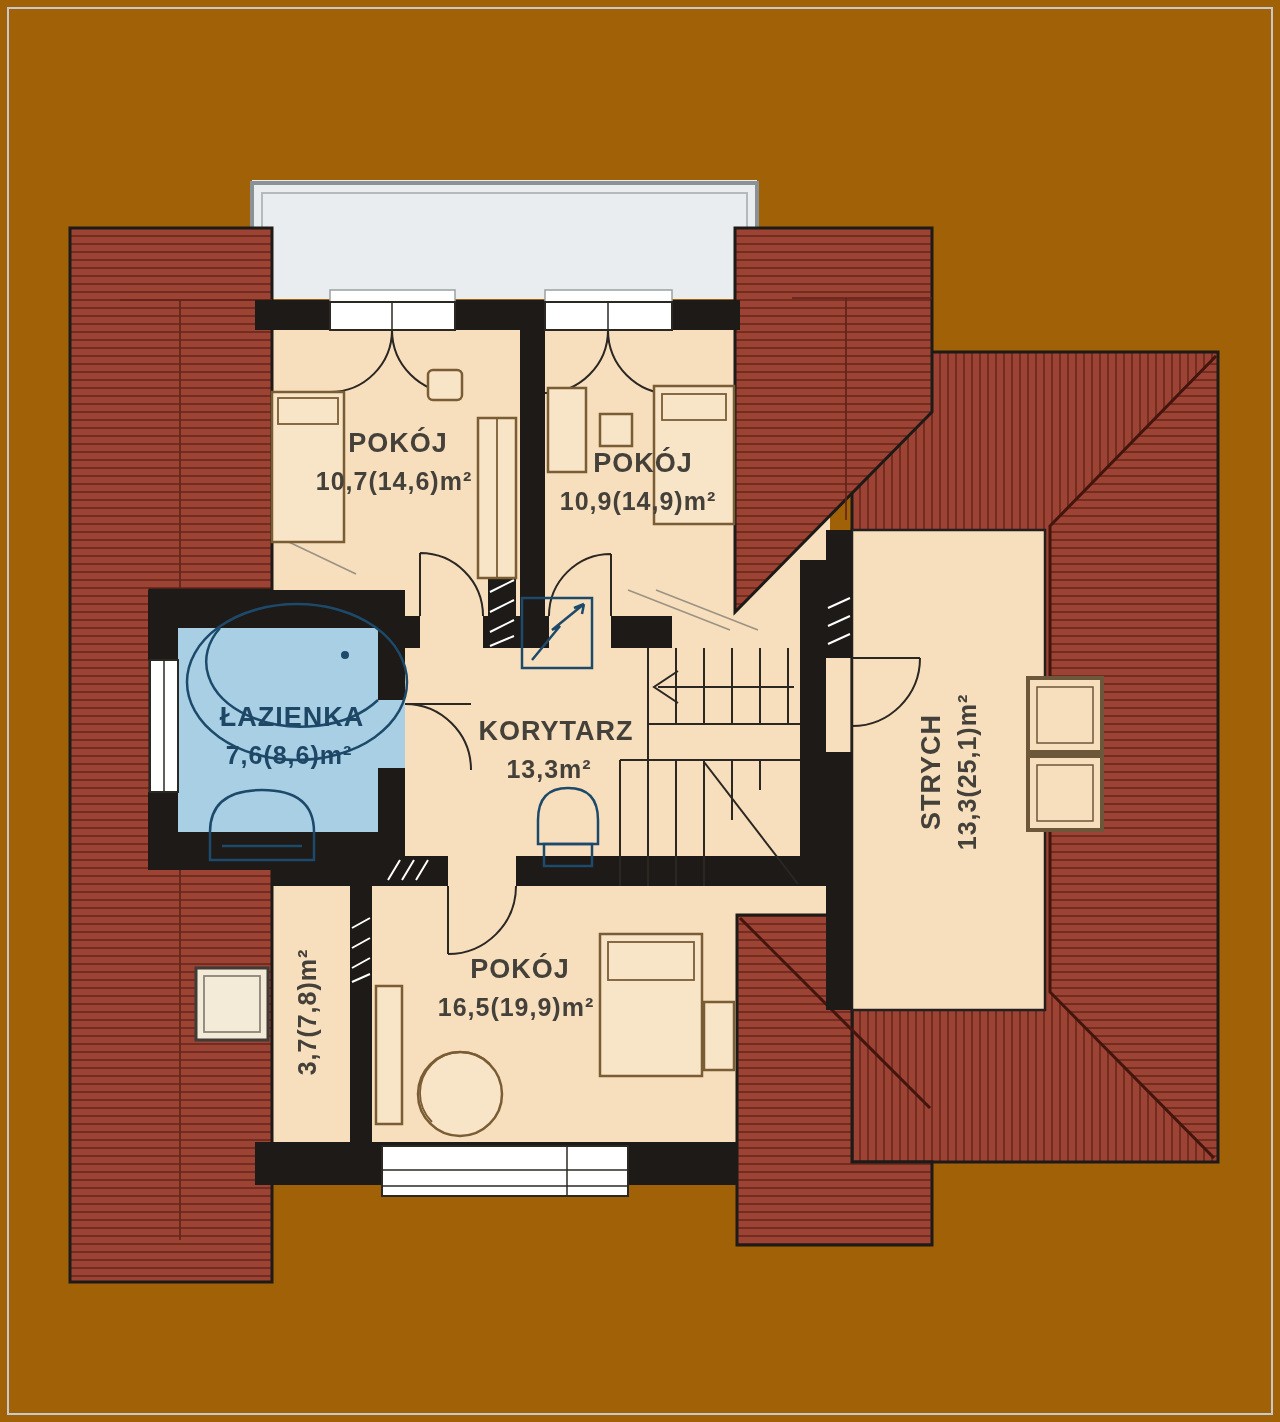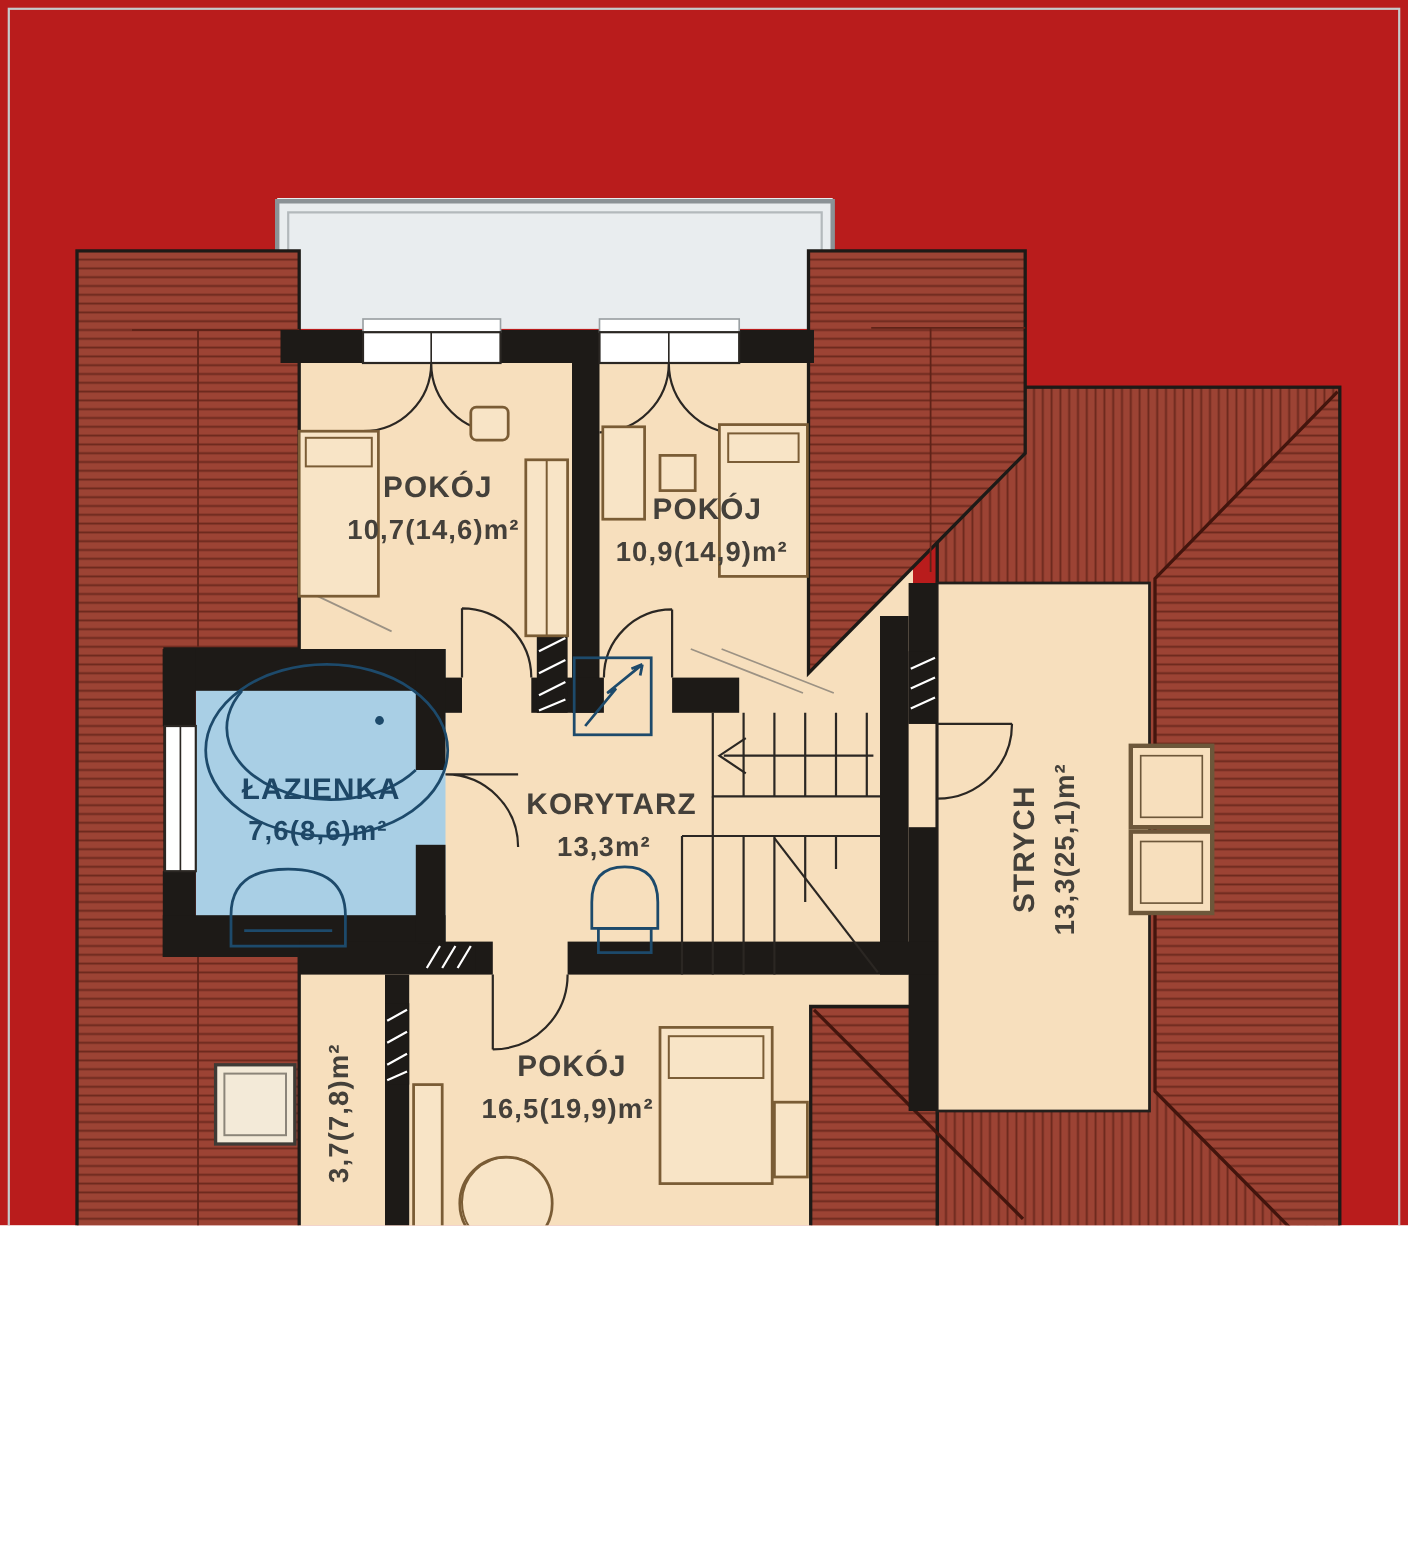--- a/index.html
+++ b/index.html
@@ -1,16 +1,16 @@
 <!DOCTYPE html>
 <html><head>
 <meta charset="utf-8">
 <style>
   html,body{margin:0;padding:0;background:#ffffff;}
-  .stage{position:relative;width:1280px;height:1114px;background:#b91c1c;overflow:hidden;}
+  .stage{position:relative;width:1280px;height:1422px;background:#a16207;overflow:hidden;}
   svg{display:block;}
   
   .floor{fill:#f7dfbd;}
   .bath{fill:#a9cfe5;}
   .balcony{fill:#e9edef;}
   .rail{stroke:#8b9296;fill:none;}
   .rail2{stroke:#b3b9bc;fill:none;}
   .wall{fill:#1d1a17;}
   .roof-outline{fill:none;stroke:#1d1a17;stroke-width:3;}
   .ridge{stroke:#43150d;stroke-width:3;fill:none;}

